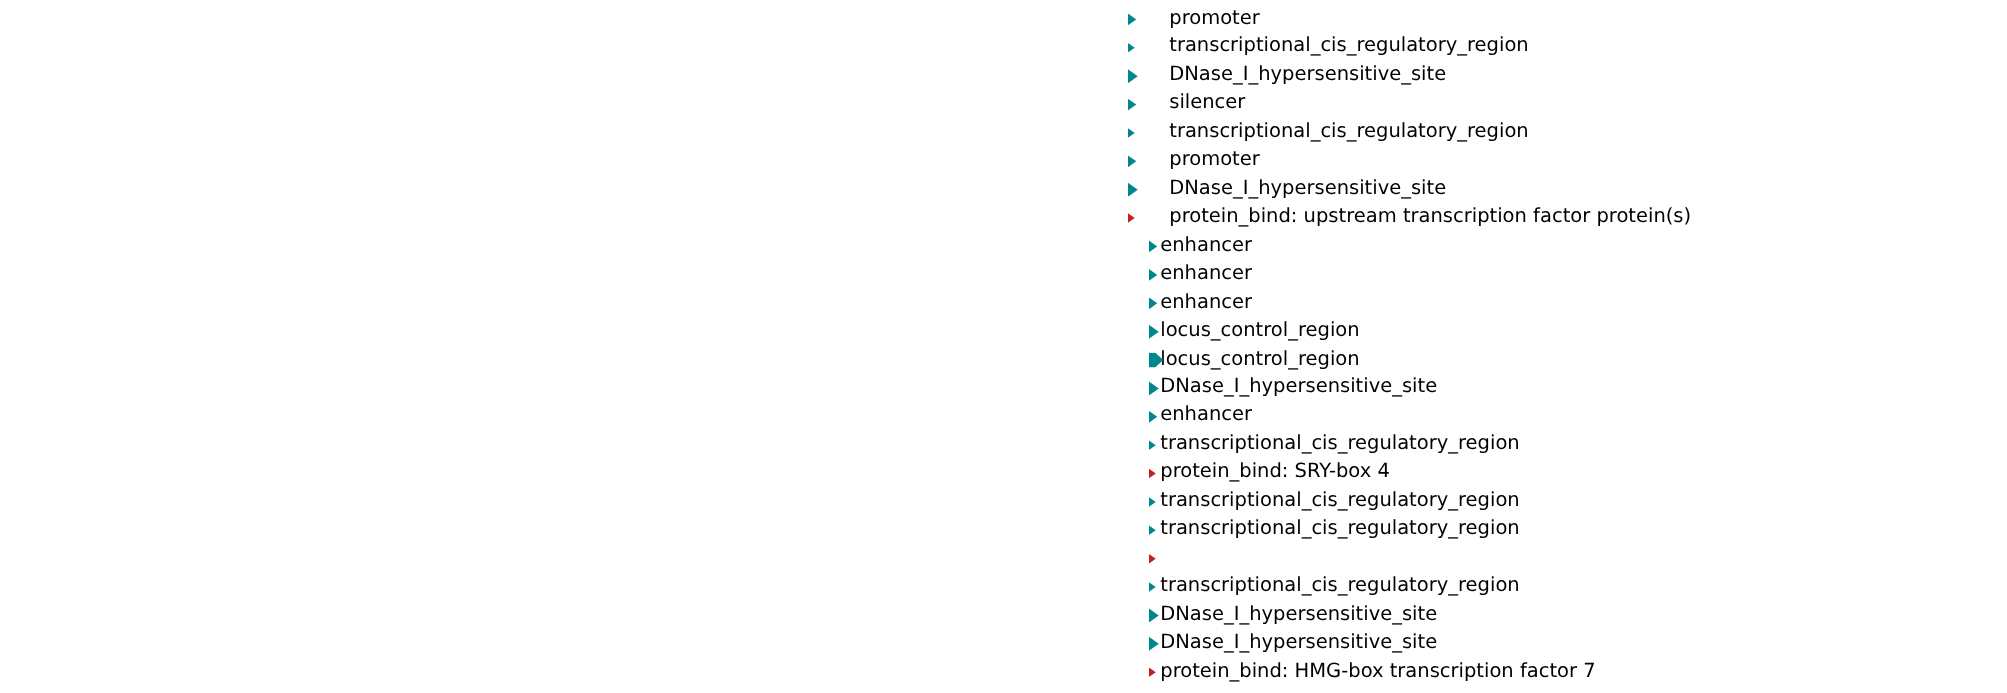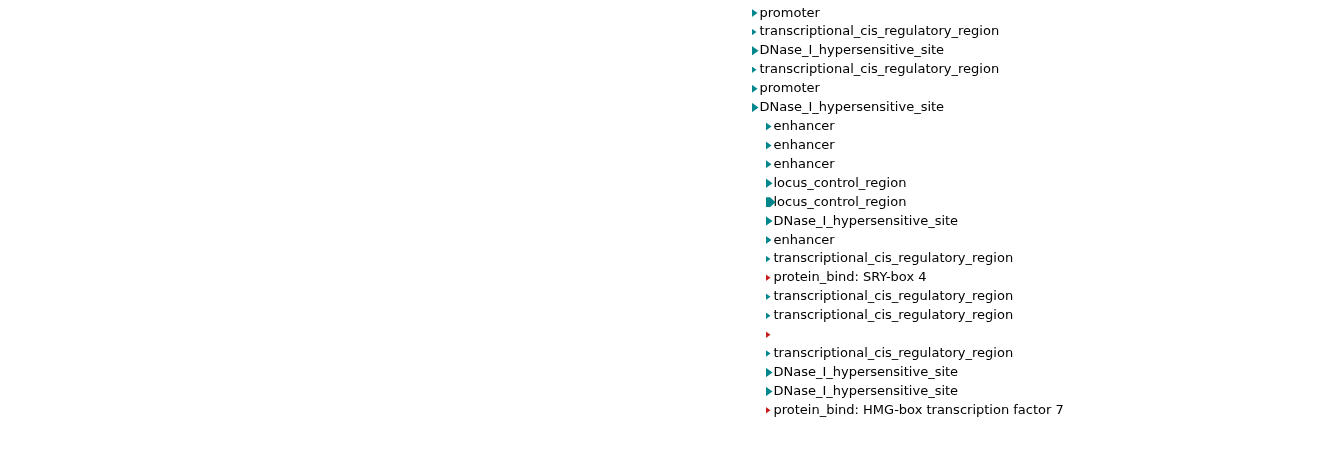--- a/index.html
+++ b/index.html
@@ -25,21 +25,21 @@
     padding-top: 3.5px;
     box-sizing: border-box;
     overflow: hidden;
   }
   .row {
     height: 18.93px;
     display: flex;
     align-items: center;
     white-space: nowrap;
   }
-  .row.indent-0 { padding-left: 751.5px; }
+  .row.indent-0 { padding-left: 751.5px; gap: 20px; }
   .row.indent-1 { padding-left: 765.5px; }
   .icon-box {
     flex: 0 0 auto;
     width: 7px;
     display: flex;
     align-items: center;
     justify-content: flex-start;
   }
   .glyph {
     flex: 0 0 auto;
@@ -73,20 +73,26 @@
     <span class="label">transcriptional_cis_regulatory_region</span>
   </div>
 
   <div class="row indent-0 size-l">
     <span class="icon-box">
       <span class="glyph" style="background: rgb(0, 135, 141);"></span>
     </span>
     <span class="label">DNase_I_hypersensitive_site</span>
   </div>
 
+  <div class="row indent-0 size-m">
+    <span class="icon-box">
+      <span class="glyph" style="background: rgb(0, 135, 141);"></span>
+    </span>
+    <span class="label">silencer</span>
+  </div>
 
   <div class="row indent-0 size-s">
     <span class="icon-box">
       <span class="glyph" style="background: rgb(0, 135, 141);"></span>
     </span>
     <span class="label">transcriptional_cis_regulatory_region</span>
   </div>
 
   <div class="row indent-0 size-m">
     <span class="icon-box">
@@ -95,20 +101,26 @@
     <span class="label">promoter</span>
   </div>
 
   <div class="row indent-0 size-l">
     <span class="icon-box">
       <span class="glyph" style="background: rgb(0, 135, 141);"></span>
     </span>
     <span class="label">DNase_I_hypersensitive_site</span>
   </div>
 
+  <div class="row indent-0 size-s">
+    <span class="icon-box">
+      <span class="glyph" style="background: rgb(196, 30, 30);"></span>
+    </span>
+    <span class="label">protein_bind: upstream transcription factor protein(s)</span>
+  </div>
 
   <div class="row indent-1 size-m">
     <span class="icon-box">
       <span class="glyph" style="background: rgb(0, 135, 141);"></span>
     </span>
     <span class="label">enhancer</span>
   </div>
 
   <div class="row indent-1 size-m">
     <span class="icon-box">

